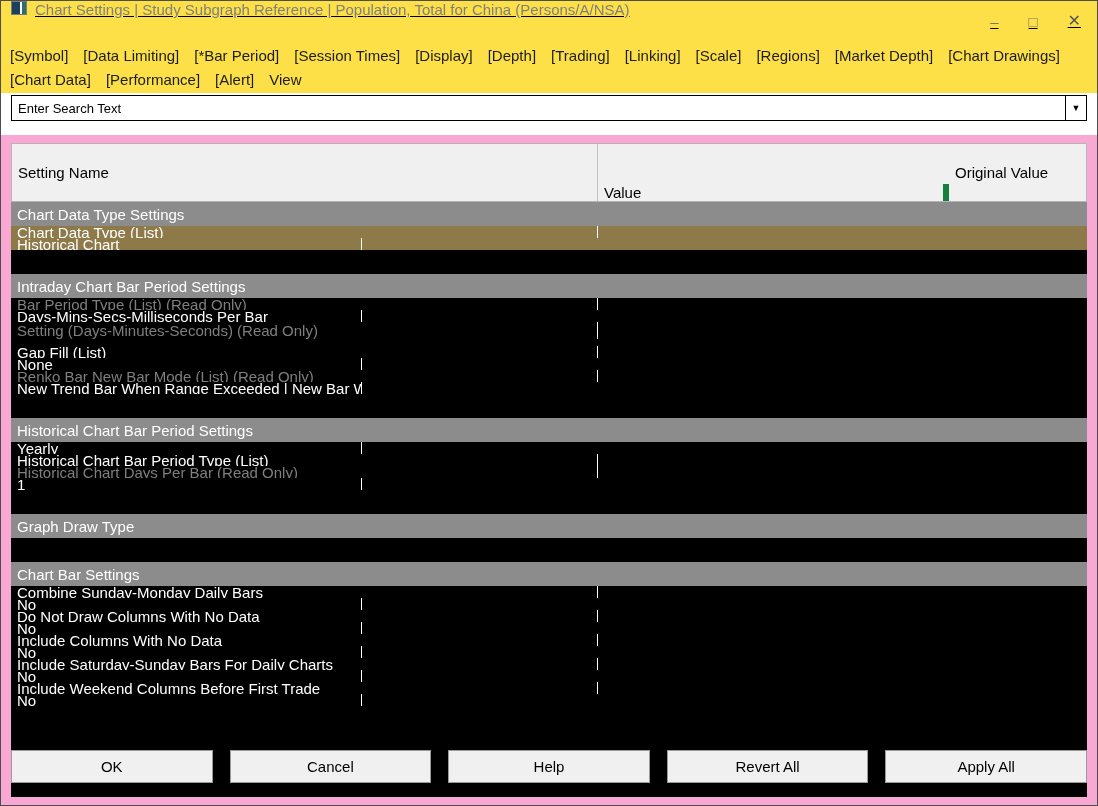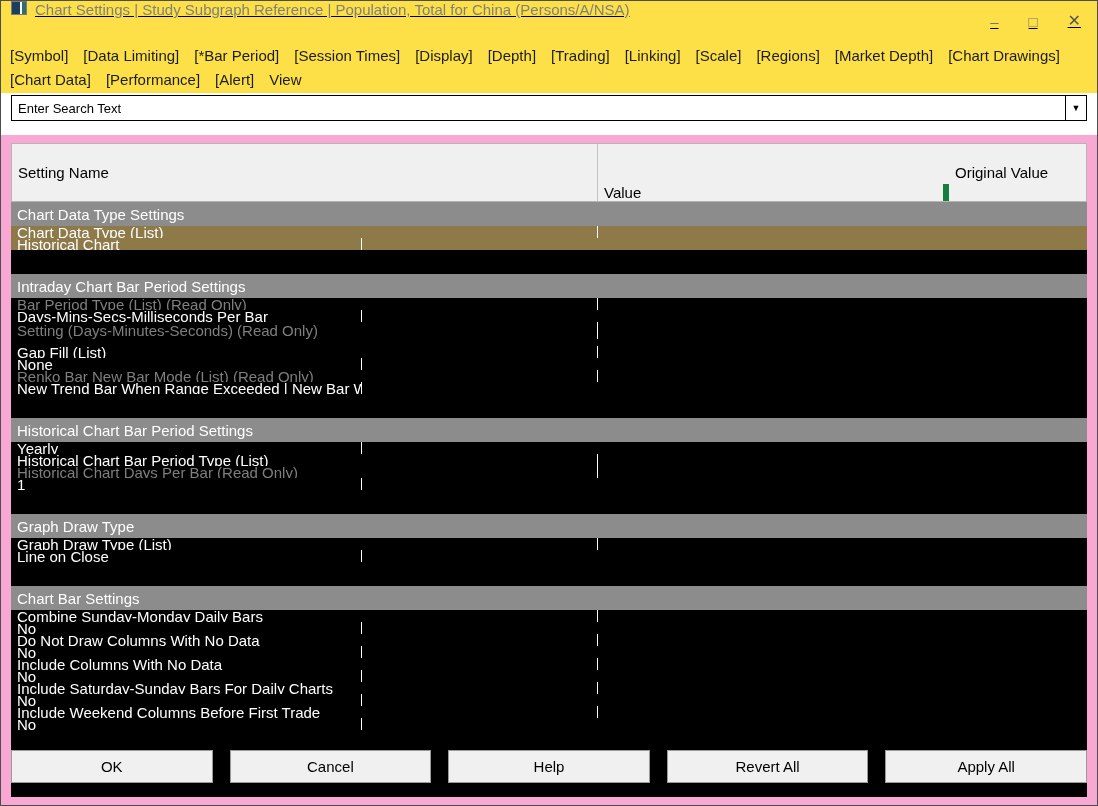--- a/index.html
+++ b/index.html
@@ -156,25 +156,20 @@
         </div>
         <div class="row item readonly">
           <div class="cell name">Historical Chart Days Per Bar (Read Only)</div>
           <div class="cell value">1</div>
           <div class="cell orig"></div>
         </div>
         <div class="row spacer"></div>
         <div class="row section">
           <span class="section-label">Graph Draw Type</span>
         </div>
-        <div class="row item">
-          <div class="cell name">Graph Draw Type (List)</div>
-          <div class="cell value">Line on Close</div>
-          <div class="cell orig"></div>
-        </div>
         <div class="row spacer"></div>
         <div class="row section">
           <span class="section-label">Chart Bar Settings</span>
         </div>
         <div class="row item">
           <div class="cell name">Combine Sunday-Monday Daily Bars</div>
           <div class="cell value">No</div>
           <div class="cell orig"></div>
         </div>
         <div class="row item">

